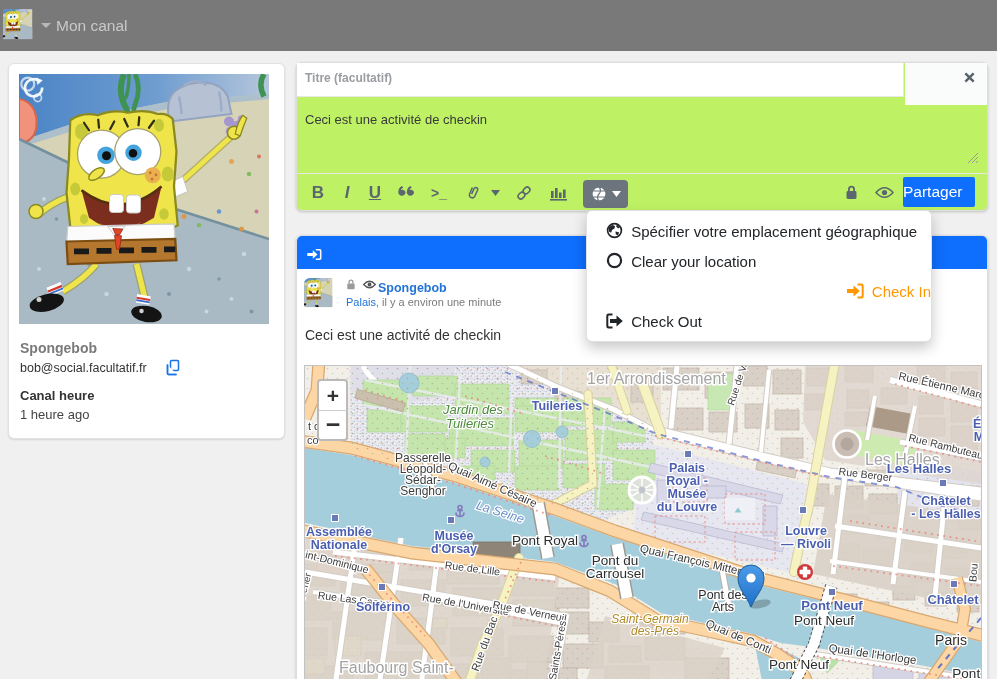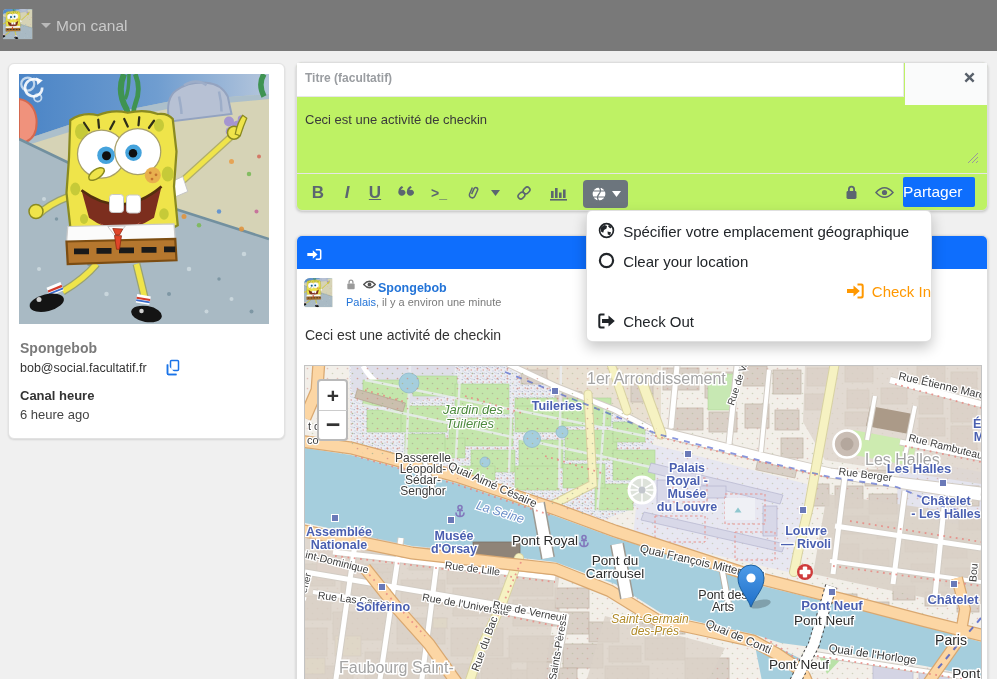--- a/index.html
+++ b/index.html
@@ -37,21 +37,21 @@
 
 .tbi { position:absolute; top:0; height:37px; display:flex; align-items:center; justify-content:center; color:#5b6670; }
 #globebtn { position:absolute; left:286px; top:6px; width:45px; height:28px; background:#6c757d; border-radius:4px;
   display:flex; align-items:center; justify-content:center; }
 #partager { position:absolute; left:606px; top:3px; width:72px; height:30px; background:#0e6efd; border-radius:2px;
   color:#fff; font-size:15.5px; text-align:left; line-height:30px; }
 
 
 #dropdown { position:absolute; left:586px; top:210px; width:346px; height:132px; background:#fff;
   border:1px solid rgba(0,0,0,.12); border-radius:6px; box-shadow:0 6px 14px rgba(0,0,0,.22); z-index:20; padding-top:6px; }
-#dropdown .item { height:30px; line-height:30px; font-size:15px; color:#212529; padding-left:11px; white-space:nowrap; }
+#dropdown .item { height:30px; line-height:30px; font-size:15px; color:#212529; padding-left:11px; white-space:nowrap;margin-left:8px; }
 #dropdown .item svg { vertical-align:-2px; margin-right:4px; }
 #dropdown .orange { color:#ff9800;text-align:right; }
 
 
 #post { position:absolute; left:296px; top:235px; width:692px; height:460px; background:#fff;
   border:1px solid #ddd; border-radius:6px; box-shadow:0 1px 3px rgba(0,0,0,.2); z-index:5; }
 #post .bluebar { position:absolute; left:0; top:0; width:690px; height:33px; background:#0e6efd; border-radius:5px 5px 0 0; }
 #post .bluebar svg { position:absolute; left:10px; top:13px; }
 #post .avatar { position:absolute; left:7px; top:42px; width:32px; height:32px; border-radius:6px; overflow:hidden; }
 #post .nrow { position:absolute; left:49px; top:41px; height:14px; }
@@ -246,21 +246,21 @@
     </svg>
   </div>
   <h3>Spongebob</h3>
   <div class="mail">bob@social.facultatif.fr</div>
   <svg class="copyic" width="17" height="17" viewBox="0 0 17 17" fill="none" stroke="#1a73e8" stroke-width="1.5">
     <rect x="5.5" y="1.5" width="8" height="10" rx="1"></rect>
     <path d="M11.5,15.5 h-8 a1,1 0 0 1 -1,-1 v-9" fill="#fff"></path>
     <path d="M2.5,5.5 v9 a1,1 0 0 0 1,1 h8"></path>
   </svg>
   <div class="canal">Canal heure</div>
-  <div class="ago">6 heure ago</div>
+  <div class="ago">1 heure ago</div>
 </div>
 
 <div id="editor">
   <div class="titlerow">
     <div class="titleinput">Titre (facultatif)</div>
     <div class="titleright"></div>
     <svg class="closex" width="13" height="13" viewBox="0 0 13 13">
       <path d="M1.5,3.2 L3.2,1.5 L6.5,4.8 L9.8,1.5 L11.5,3.2 L8.2,6.5 L11.5,9.8 L9.8,11.5 L6.5,8.2 L3.2,11.5 L1.5,9.8 L4.8,6.5 Z" fill="#59616b"></path>
     </svg>
   </div>

